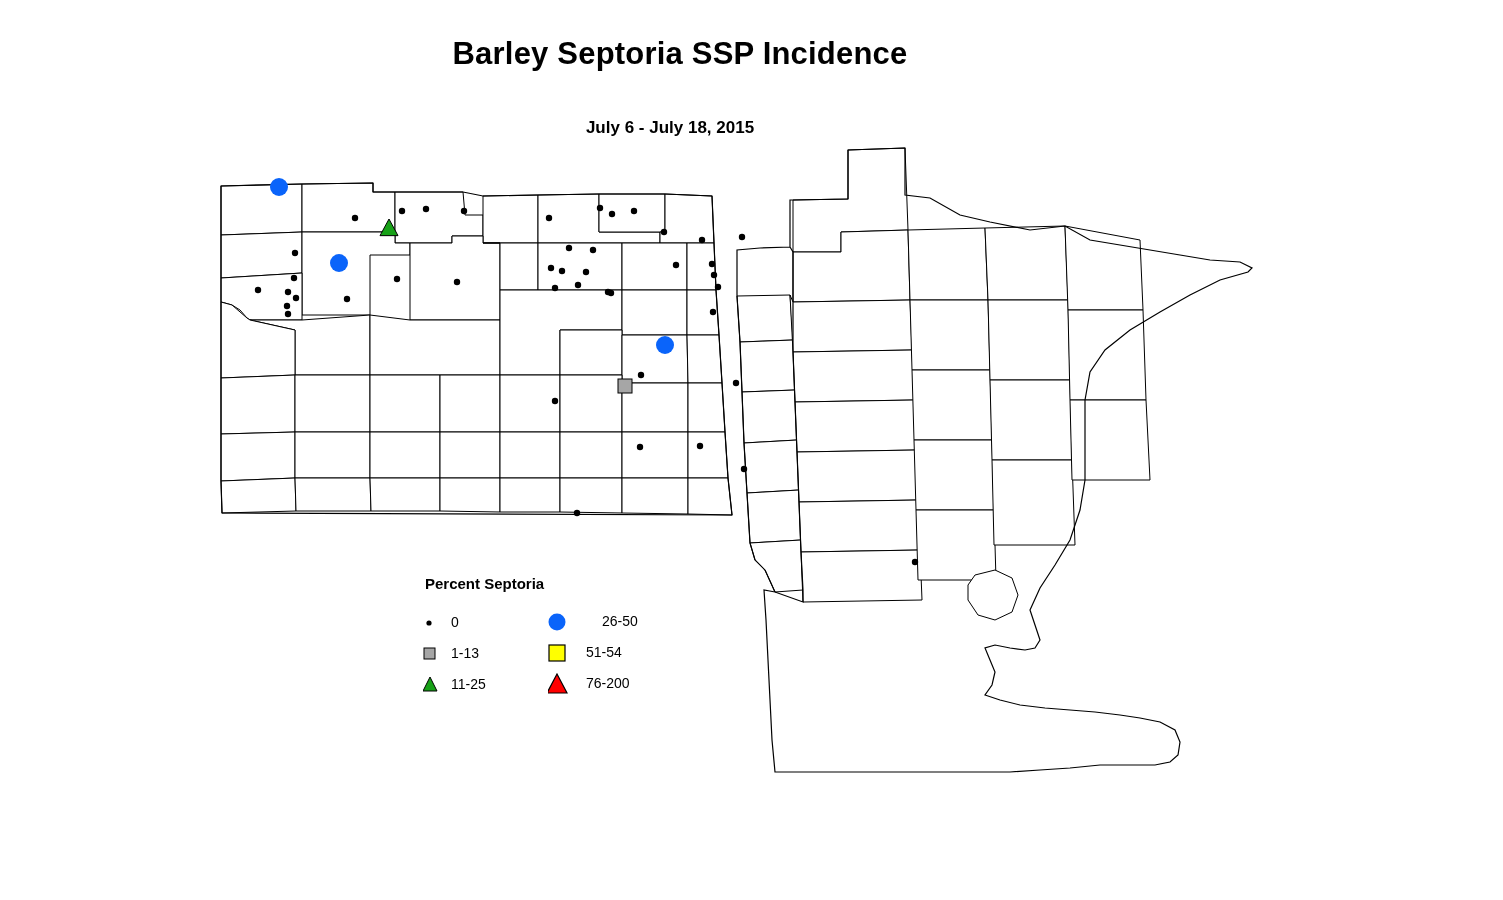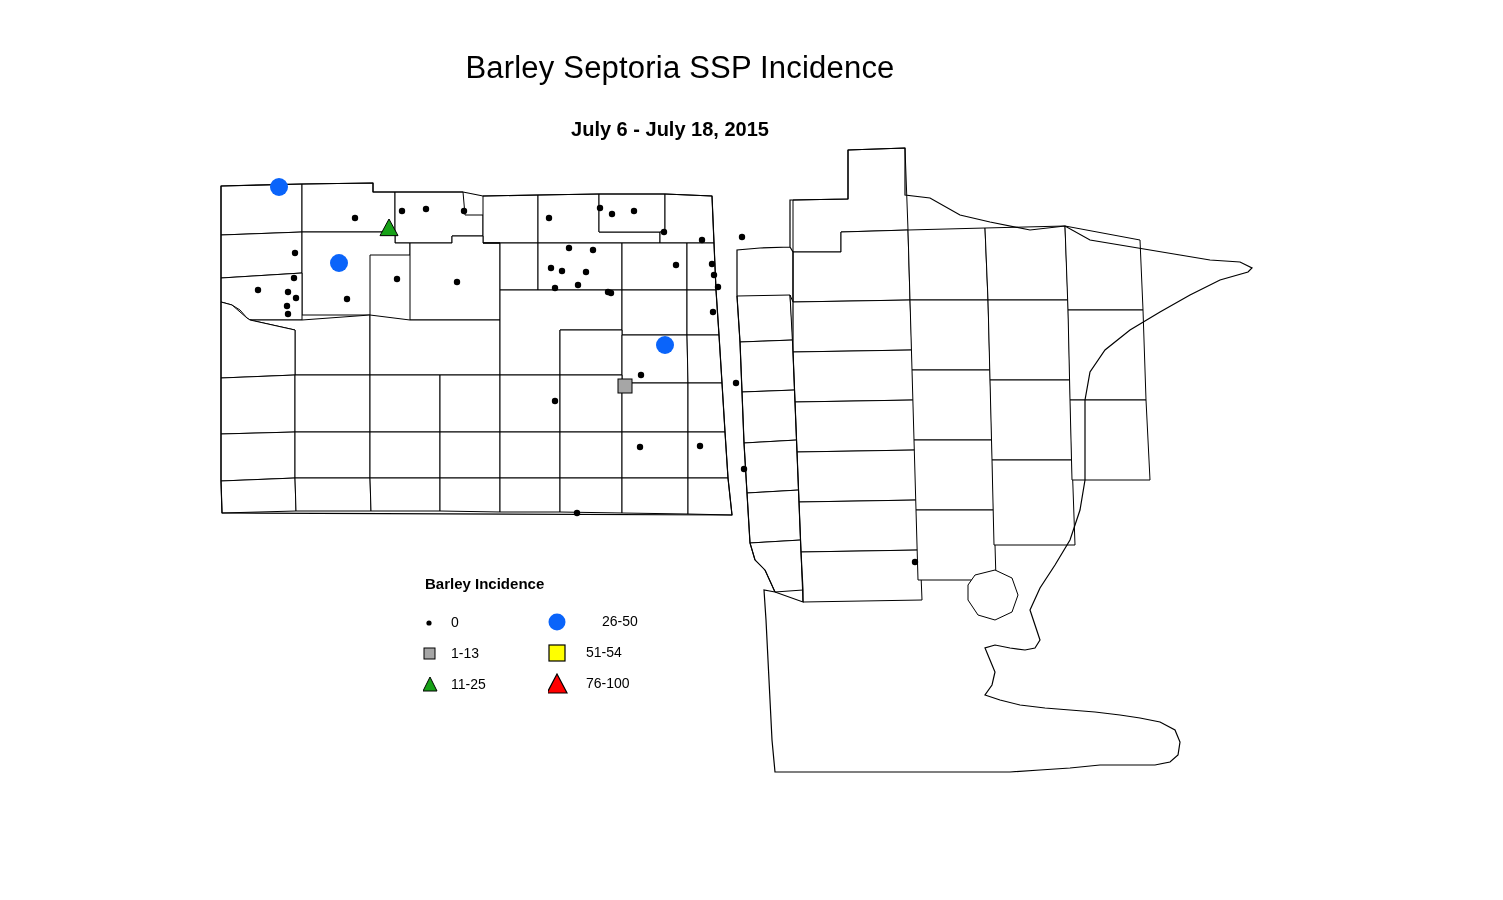--- a/index.html
+++ b/index.html
@@ -1,21 +1,21 @@
 <!DOCTYPE html>
 <html><head>
 <meta charset="utf-8">
 <style>
   html,body{margin:0;padding:0;background:#ffffff;}
   body{width:1503px;height:900px;position:relative;overflow:hidden;
        font-family:"Liberation Sans","DejaVu Sans",sans-serif;color:#000;}
-  #page-title{position:absolute;left:0;top:50px;width:1360px;text-align:center;
-      font-size:31px;font-weight:normal;letter-spacing:.2px;}
+  #page-title{position:absolute;left:0;top:36px;width:1360px;text-align:center;
+      font-size:31px;font-weight:bold;letter-spacing:.2px;}
   #page-subtitle{position:absolute;left:0;top:118px;width:1340px;text-align:center;
-      font-size:20px;font-weight:bold;}
+      font-size:17px;font-weight:bold;}
   #map-wrap{position:absolute;left:0;top:0;width:1503px;height:900px;}
   svg{display:block;}
   .county{fill:#ffffff;stroke:#000000;stroke-width:1;
           vector-effect:non-scaling-stroke;stroke-linejoin:round;}
   .state-out{fill:none;stroke:#000000;stroke-width:1.2;vector-effect:non-scaling-stroke;}
   #legend{position:absolute;left:415px;top:570px;width:240px;height:135px;}
   #legend-title{position:absolute;left:10px;top:5px;font-size:15px;font-weight:bold;
       white-space:nowrap;}
   .lg-row{position:absolute;height:22px;}
   .lg-label{position:absolute;left:28px;top:2px;font-size:14px;white-space:nowrap;}
@@ -173,21 +173,21 @@
         <circle cx="577" cy="513" r="3.2" fill="#000000"></circle>
         <circle cx="915" cy="562" r="3.2" fill="#000000"></circle>
       </g>
 </svg>
 </div>
 
 <div id="page-title">Barley Septoria SSP Incidence</div>
 <div id="page-subtitle">July 6 - July 18, 2015</div>
 
 <div id="legend">
-  <div id="legend-title">Barley Incidence</div>
+  <div id="legend-title">Percent Septoria</div>
 
   <div class="lg-row" style="left:8px;top:42px;">
     <span class="lg-sym">
       <svg width="22" height="22">
           <circle cx="6" cy="11" r="2.6" fill="#000000"></circle>
         </svg>
     </span>
     <span class="lg-label">0</span>
   </div>
 
@@ -226,15 +226,15 @@
     </span>
     <span class="lg-label" style="left:38px;">51-54</span>
   </div>
 
   <div class="lg-row" style="left:133px;top:103px;">
     <span class="lg-sym">
       <svg width="22" height="22">
           <polygon points="9,1 19,20 -1,20" fill="#ff0000" stroke="#000" stroke-width="1.2"></polygon>
         </svg>
     </span>
-    <span class="lg-label" style="left:38px;">76-100</span>
+    <span class="lg-label" style="left:38px;">76-200</span>
   </div>
 </div>
 
 </body></html>

